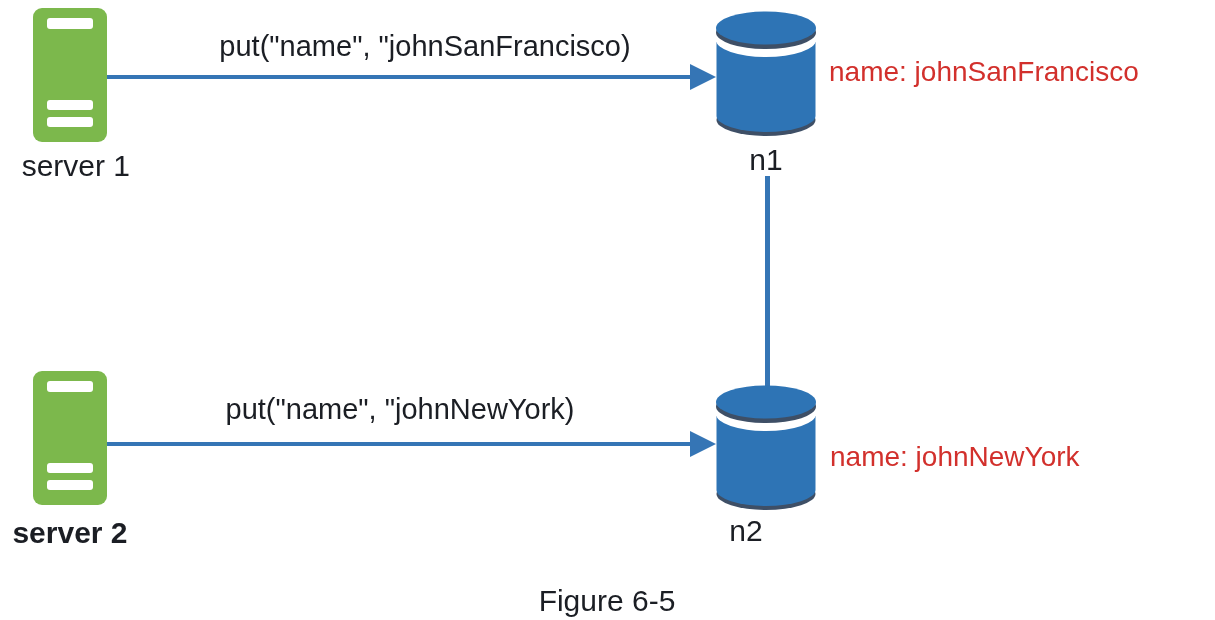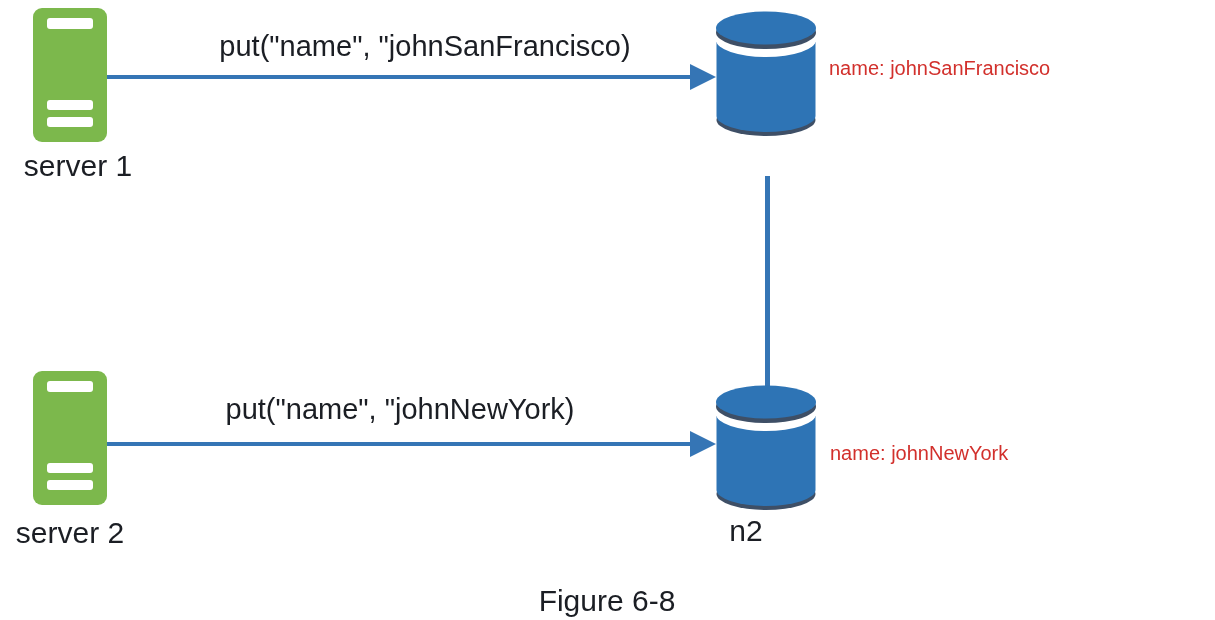--- a/index.html
+++ b/index.html
@@ -46,21 +46,21 @@
   }
   .edge-label {
     position: absolute;
     font-size: 29px;
     line-height: 1.1;
     text-align: center;
     white-space: nowrap;
   }
   .data-label {
     position: absolute;
-    font-size: 20px;
+    font-size: 28px;
     line-height: 1.1;
     color: var(--data_red, #d2302c);
     white-space: nowrap;
   }
   .caption {
     position: absolute;
     font-size: 30px;
     line-height: 1.1;
     text-align: center;
     white-space: nowrap;
@@ -95,53 +95,54 @@
 </head>
 <body>
 
 <div class="canvas">
 
   <div class="server" style="left:33px; top:8px;">
     <span class="bar bar1"></span>
     <span class="bar bar2"></span>
     <span class="bar bar3"></span>
   </div>
-  <div class="node-label" style="left:18px; top:149px; width:120px;">server 1</div>
+  <div class="node-label" style="left:10px; top:149px; width:120px;text-align:right;">server 1</div>
 
   <div class="edge-label" style="left:215px; top:31px; width:420px;">put("name", "johnSanFrancisco)</div>
   <div class="arrow-line" style="left:107px; top:75px; width:583px;"></div>
   <div class="arrow-head" style="left:690px; top:64px;"></div>
 
   <svg class="cylinder" style="left:716px; top:10px;" width="100" height="127" viewBox="0 0 100 127" aria-hidden="true">
     <ellipse class="cyl-dark" cx="50" cy="110" rx="49.5" ry="16"></ellipse>
     <path class="cyl-blue" d="M0.5,32 L0.5,106 A49.5,16 0 0 0 99.5,106 L99.5,32 Z"></path>
     <ellipse class="cyl-white" cx="50" cy="30" rx="50" ry="17"></ellipse>
     <ellipse class="cyl-dark" cx="50" cy="22.5" rx="50" ry="16.5"></ellipse>
     <ellipse class="cyl-blue" cx="50" cy="18" rx="50" ry="16.5"></ellipse>
   </svg>
+  <div class="node-label" style="left:716px; top:143px; width:100px;">n1</div>
   <div class="data-label" style="left:829px; top:57px;">name: johnSanFrancisco</div>
 
   <div class="vline" style="left:765px; top:176px; height:214px;"></div>
 
   <div class="server" style="left:33px; top:371px;">
     <span class="bar bar1"></span>
     <span class="bar bar2"></span>
     <span class="bar bar3"></span>
   </div>
-  <div class="node-label" style="left:10px; top:516px; width:120px;">server 2</div>
+  <div class="node-label" style="left:10px; top:516px; width:120px;font-weight:bold;">server 2</div>
 
   <div class="edge-label" style="left:210px; top:394px; width:380px;">put("name", "johnNewYork)</div>
   <div class="arrow-line" style="left:107px; top:442px; width:583px;"></div>
   <div class="arrow-head" style="left:690px; top:431px;"></div>
 
   <svg class="cylinder" style="left:716px; top:384px;" width="100" height="127" viewBox="0 0 100 127" aria-hidden="true">
     <ellipse class="cyl-dark" cx="50" cy="110" rx="49.5" ry="16"></ellipse>
     <path class="cyl-blue" d="M0.5,32 L0.5,106 A49.5,16 0 0 0 99.5,106 L99.5,32 Z"></path>
     <ellipse class="cyl-white" cx="50" cy="30" rx="50" ry="17"></ellipse>
     <ellipse class="cyl-dark" cx="50" cy="22.5" rx="50" ry="16.5"></ellipse>
     <ellipse class="cyl-blue" cx="50" cy="18" rx="50" ry="16.5"></ellipse>
   </svg>
   <div class="node-label" style="left:696px; top:514px; width:100px;">n2</div>
   <div class="data-label" style="left:830px; top:442px;">name: johnNewYork</div>
 
-  <div class="caption" style="left:457px; top:584px; width:300px;">Figure 6-8</div>
+  <div class="caption" style="left:457px; top:584px; width:300px;">Figure 6-5</div>
 
 </div>
 
 </body></html>

